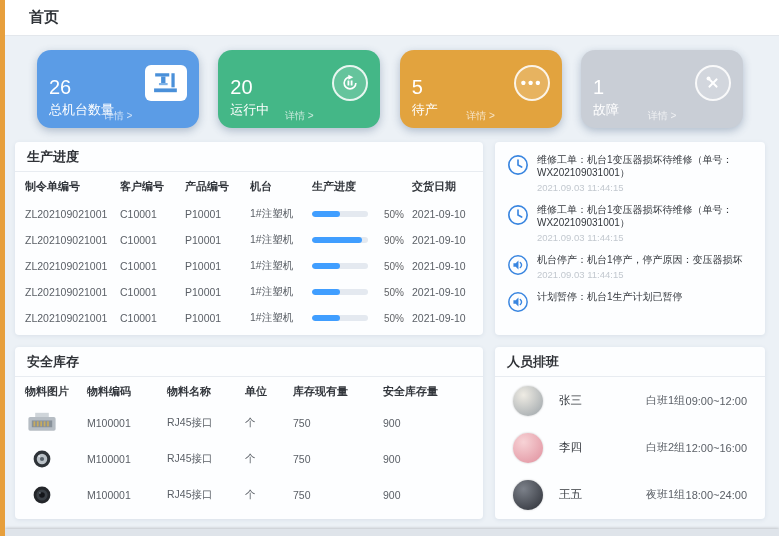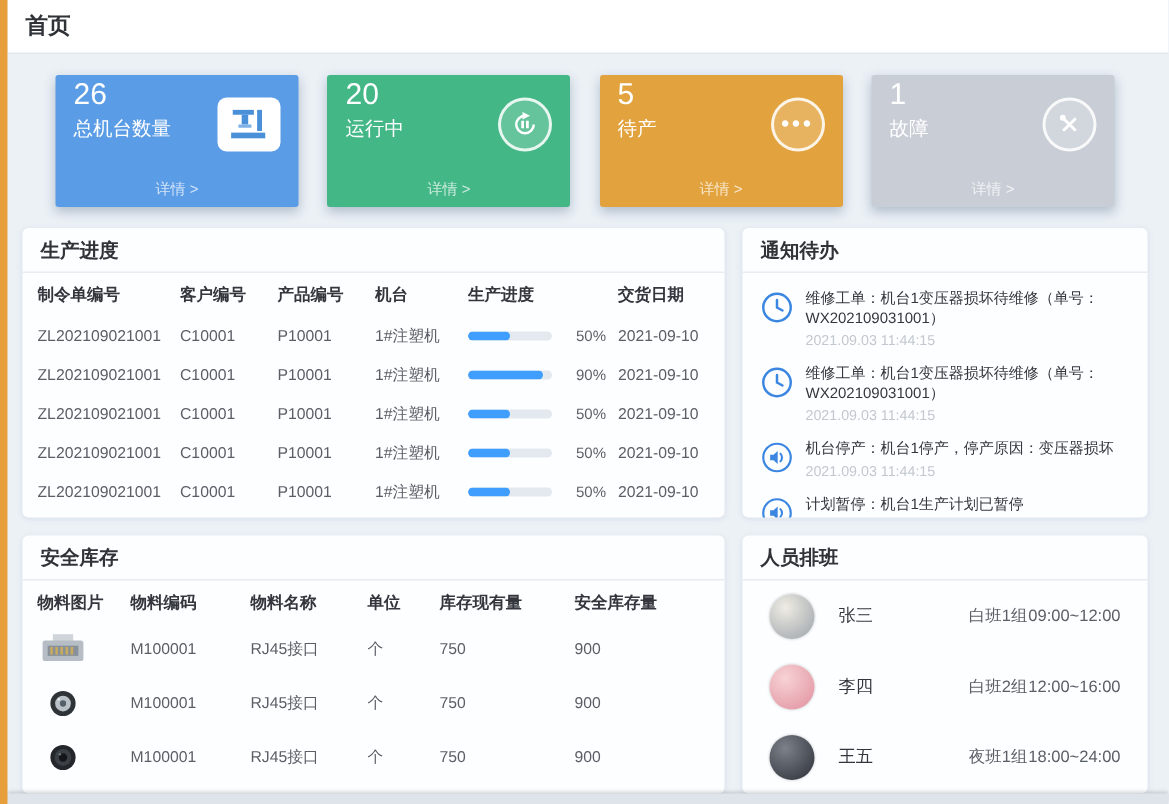--- a/index.html
+++ b/index.html
@@ -6,30 +6,30 @@
   html,body { width:779px; height:536px; }
   body {
     font-family:"Liberation Sans","DejaVu Sans",sans-serif;
     background:#edf1f6; position:relative; overflow:hidden;
   }
   .left-strip { position:absolute; left:0; top:0; width:5px; height:536px; background:#e79f3c; z-index:5; }
   .bottom-strip { position:absolute; left:5px; bottom:0; width:774px; height:7px; background:#dfe4ea; box-shadow:0 -1px 3px rgba(0,0,0,.18); z-index:4; }
   .app { margin-left:5px; height:529px; background:#ecf1f6; }
 
   
-  .topbar { height:36px; background:#fff; border-bottom:1px solid #e3e7ec; display:flex; align-items:center; padding-left:12px; }
+  .topbar { height:36px; background:#fff; border-bottom:1px solid #e3e7ec; display:flex; align-items:center; padding-left:24px; }
   .topbar .title { font-size:15px; font-weight:600; color:#2f3338; }
 
   
   .content { padding:14px 14px 0 10px; }
 
   
   .cards { display:flex; justify-content:space-between; padding:0 22px; }
-  .card { width:162px; height:88px; border-radius:2px; position:relative; color:#fff;
-          padding:2px 12px; box-shadow:0 3px 8px rgba(40,70,110,.30); }
+  .card { width:162px; height:78px; border-radius:14px; position:relative; color:#fff;
+          padding:26px 12px; box-shadow:0 3px 8px rgba(40,70,110,.30); }
   .card-num { font-size:20px; line-height:22px; font-weight:400; }
   .card-label { font-size:13px; margin-top:3px; }
   .card-detail { position:absolute; left:0; bottom:5px; width:100%; text-align:center;
                  font-size:10px; color:rgba(255,255,255,.72); cursor:pointer; }
   .card-icon { position:absolute; right:12px; top:15px; display:flex; align-items:center; justify-content:center; }
   .icon-box { width:42px; height:36px; background:#fff; border-radius:6px; }
   .icon-ring { width:36px; height:36px; border-radius:50%; border:2px solid rgba(255,255,255,.85);
                background:rgba(255,255,255,.18); }
   .dots { color:#fff; font-size:15px; letter-spacing:2px; line-height:36px; font-weight:bold; }
 
@@ -220,21 +220,20 @@
             <span class="track">
                 <span class="fill" style="background: rgb(64, 158, 255); width: 50%;"></span>
               </span>
             <span class="pct">50%</span>
           </span>
           <span>2021-09-10</span>
         </div>
       </div>
 
       <div class="panel">
-        <div class="panel-hd">通知待办</div>
         <div class="notif-list">
 
           <div class="notif-item">
             <span class="notif-icn">
               <svg width="22" height="22" viewBox="0 0 24 24">
                 <circle cx="12" cy="12" r="10" fill="none" stroke="#3a86e0" stroke-width="1.8"></circle>
                 <path d="M12 6.5 v5.5 l4 2.2" fill="none" stroke="#3a86e0" stroke-width="1.8" stroke-linecap="round"></path>
               </svg>
             </span>
             <span>

